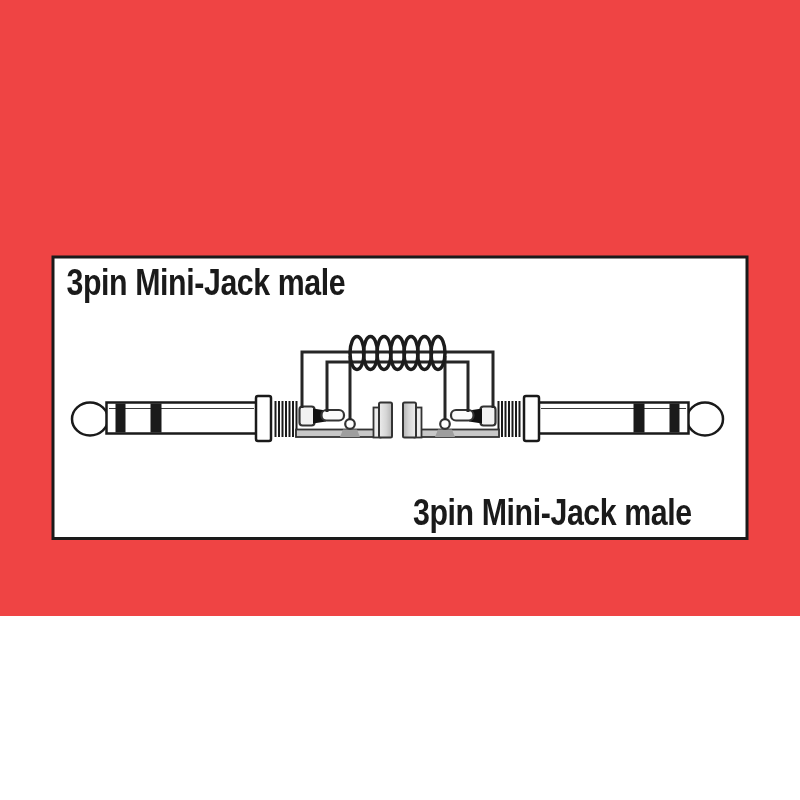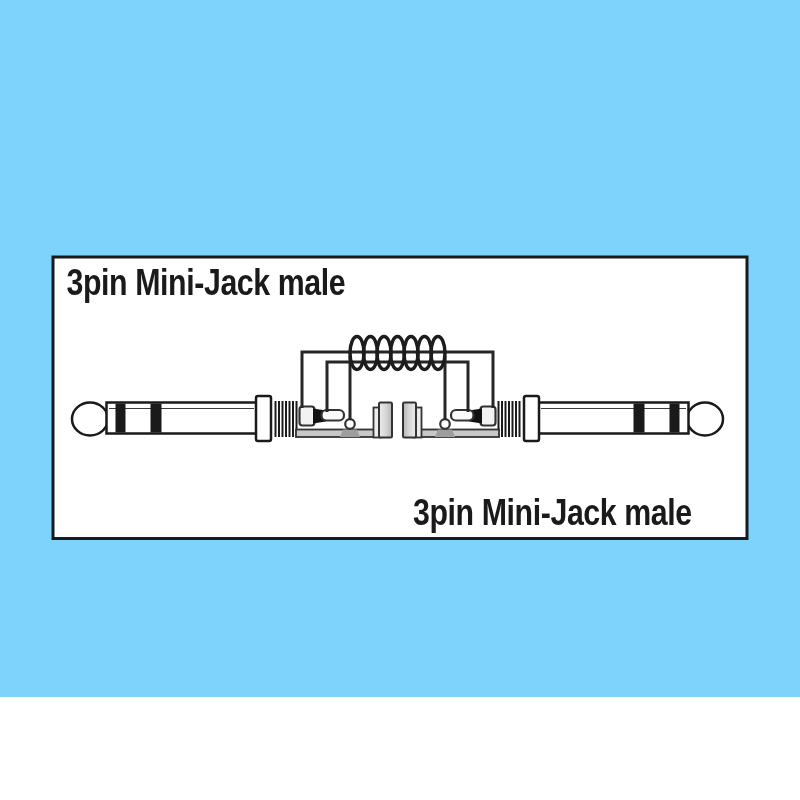--- a/index.html
+++ b/index.html
@@ -1,20 +1,20 @@
 <!DOCTYPE html>
 <html><head>
 <meta charset="utf-8">
 <style>
   html, body { margin: 0; padding: 0; background: #ffffff; }
   .stage {
     position: relative;
     width: 800px;
-    height: 697px;
-    background: #7dd3fc;
+    height: 616px;
+    background: #ef4444;
     overflow: hidden;
     font-family: "Liberation Sans", sans-serif;
   }
   svg { position: absolute; left: 0; top: 0; }
   .lbl {
     font-family: "Liberation Sans", sans-serif;
     font-weight: 700;
     font-size: 37px;
     fill: #1a1a1a;
     letter-spacing: -0.5px;

